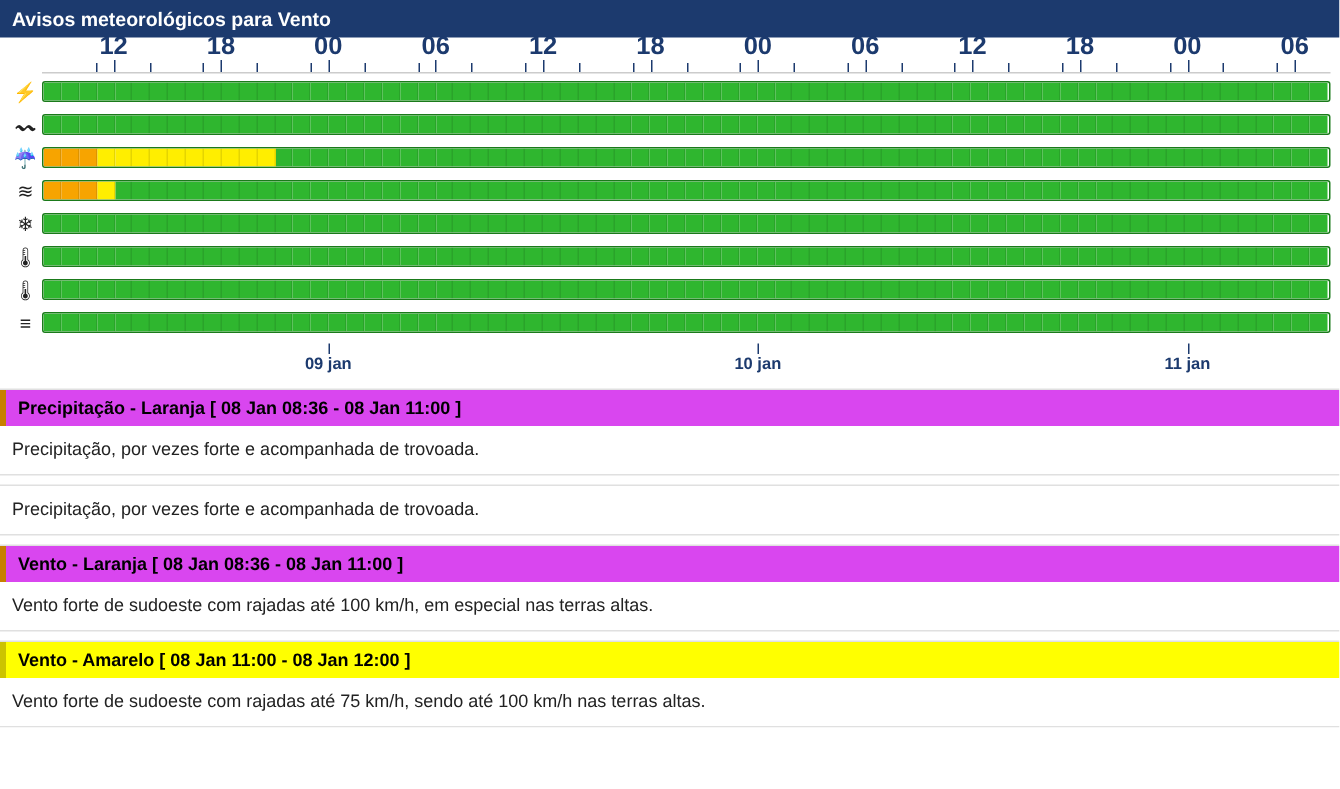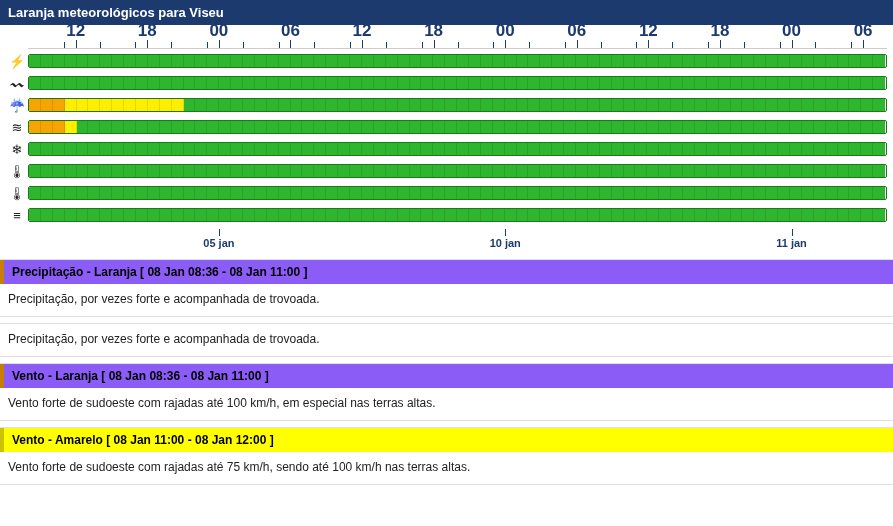--- a/index.html
+++ b/index.html
@@ -99,34 +99,34 @@
     border-top: 1px solid #e0e0e0;
     border-bottom: 1px solid #e0e0e0;
     margin-top: 6px;
   }
   .warn-head {
     padding: 5px 8px;
     font-weight: bold;
     font-size: 12px;
     color: #000;
   }
-  .warn-head.wh-orange { background: #8b5cf6; border-left: 4px solid #c77f00; }
+  .warn-head.wh-orange { background: #d946ef; border-left: 4px solid #c77f00; }
   .warn-head.wh-yellow { background: #ffff00; border-left: 4px solid #ccc300; }
   .warn-body {
     padding: 8px 8px 10px 8px;
     font-size: 12px;
     color: #222;
     background: #fff;
   }
   
 </style>
 </head>
 <body>
 
-<div class="title-bar">Laranja meteorológicos para Viseu</div>
+<div class="title-bar">Avisos meteorológicos para Vento</div>
 
 <div class="chart-wrap">
   <div class="time-axis" id="time-axis">
       <div class="tick" style="left: 4.16667%;"></div>
       <div class="tick" style="left: 8.33333%;"></div>
       <div class="tick" style="left: 12.5%;"></div>
       <div class="tick" style="left: 16.6667%;"></div>
       <div class="tick" style="left: 20.8333%;"></div>
       <div class="tick" style="left: 25%;"></div>
       <div class="tick" style="left: 29.1667%;"></div>
@@ -784,21 +784,21 @@
           <div class="seg c-green" style="width: 1.38889%;"></div>
           <div class="seg c-green" style="width: 1.38889%;"></div>
           <div class="seg c-green" style="width: 1.38889%;"></div>
           <div class="seg c-green" style="width: 1.38889%;"></div>
           <div class="seg c-green" style="width: 1.38889%;"></div>
         </div>
       </div>
     </div>
   <div class="date-axis" id="date-axis">
       <div class="date-tick" style="left: 22.2222%;"></div>
-      <div class="date-label" style="left: 22.2222%;">05 jan</div>
+      <div class="date-label" style="left: 22.2222%;">09 jan</div>
       <div class="date-tick" style="left: 55.5556%;"></div>
       <div class="date-label" style="left: 55.5556%;">10 jan</div>
       <div class="date-tick" style="left: 88.8889%;"></div>
       <div class="date-label" style="left: 88.8889%; text-align: right;">11 jan</div>
     </div>
 </div>
 
 <div id="warnings">
     <div class="warn-block">
       <div class="warn-head wh-orange">Precipitação - Laranja [ 08 Jan 08:36 - 08 Jan 11:00 ]</div>

